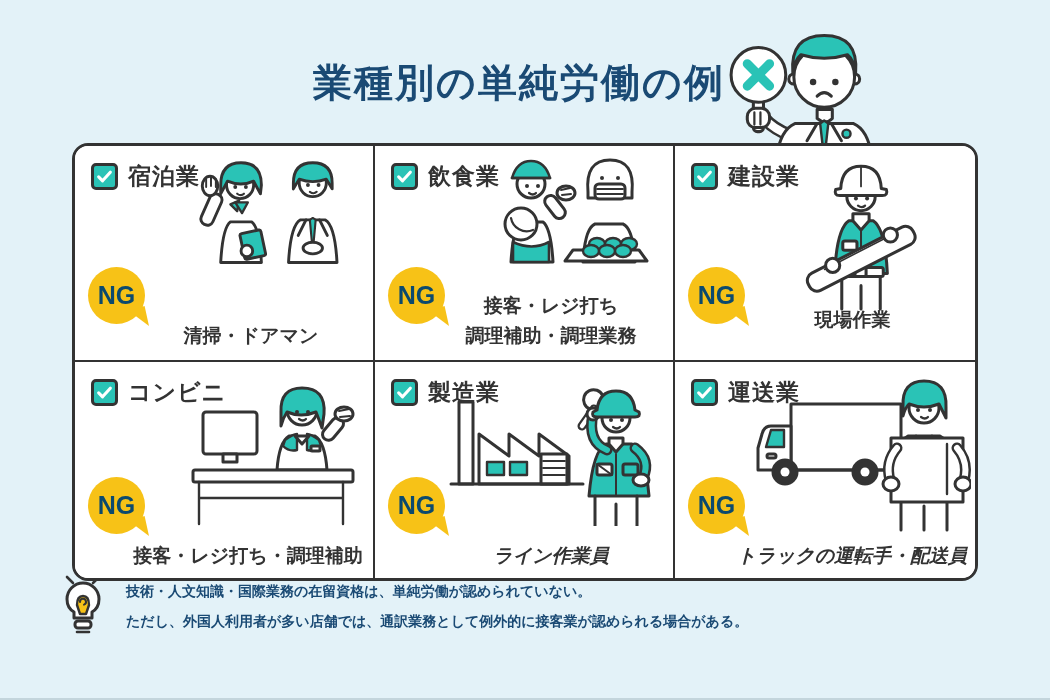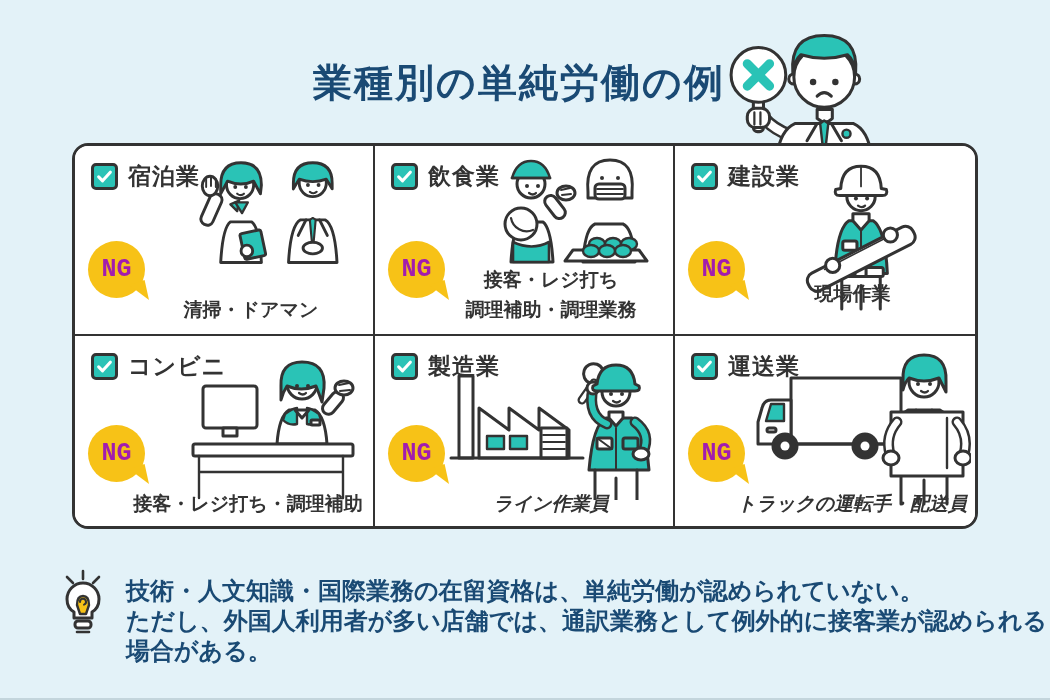--- a/index.html
+++ b/index.html
@@ -10,21 +10,21 @@
   body{
     position:relative;width:1050px;height:700px;background:var(--bg);
     font-family:"Liberation Sans","DejaVu Sans",sans-serif;overflow:hidden;
   }
   .page-title{
     position:absolute;left:0;top:56px;width:1010px;text-align:center;
     font-size:39px;font-weight:bold;color:var(--navy);letter-spacing:2px;z-index:2;padding-left:28px;
   }
   .presenter{position:absolute;left:724px;top:4px;width:164px;height:152px;z-index:0;}
   .grid-box{
-    position:absolute;left:72px;top:143px;width:906px;height:386px;background:#fff;
+    position:absolute;left:72px;top:143px;width:906px;height:438px;background:#fff;
     border:3px solid var(--ink);border-radius:16px;overflow:hidden;z-index:1;
     display:grid;grid-template-columns:1fr 1fr 1fr;grid-template-rows:1fr 1fr;
   }
   .cell{position:relative;background:#fff;}
   .cell.br{border-right:2px solid var(--ink);}
   .cell.bb{border-bottom:2px solid var(--ink);}
   .cell-header{position:absolute;top:15px;left:16px;display:flex;align-items:center;gap:10px;z-index:3;}
   .checkbox{
     width:27px;height:27px;background:var(--teal);border:3px solid var(--ink);
     border-radius:5px;display:flex;align-items:center;justify-content:center;flex:0 0 auto;
@@ -38,36 +38,36 @@
   .c5 .illo{top:16px;right:6px;width:224px;height:148px;}
   .c6 .illo{top:12px;right:4px;width:222px;height:158px;}
   .ng-badge{
     position:absolute;left:13px;width:57px;height:57px;border-radius:50%;
     background:var(--yellow);display:flex;align-items:center;justify-content:center;z-index:2;
   }
   .ng-badge::after{
     content:"";position:absolute;right:-4px;bottom:-2px;width:20px;height:20px;
     background:var(--yellow);clip-path:polygon(0 25%,100% 100%,78% 0);
   }
-  .ng-badge span{color:#a21caf;font-size:25px;font-weight:bold;letter-spacing:0;font-family:Liberation Mono, monospace;}
+  .ng-badge span{color:#0c4a6e;font-size:25px;font-weight:bold;letter-spacing:0;}
   .row1 .ng-badge{bottom:36px;}
   .row2 .ng-badge{bottom:44px;}
   .desc{
     position:absolute;left:62px;right:8px;display:flex;flex-direction:column;align-items:center;
     font-weight:bold;color:var(--ink);font-size:19px;line-height:1.55;z-index:2;
   }
   .desc div{white-space:nowrap;}
   .desc div:empty{display:none;}
   .c1 .desc,.c2 .desc{bottom:10px;}
   .c3 .desc{bottom:26px;left:63px;}
   .c4 .desc{bottom:8px;left:56px;}
   .c5 .desc,.c6 .desc{bottom:8px;font-style:italic;}
   .note{position:absolute;left:56px;top:568px;display:flex;gap:16px;align-items:flex-start;}
   .note-icon{width:54px;height:68px;flex:0 0 auto;}
-  .note-text{padding-top:8px;font-size:24px;font-weight:bold;color:var(--navy);line-height:30px;}
+  .note-text{padding-top:8px;font-size:14px;font-weight:bold;color:var(--navy);line-height:30px;}
   .bottom-edge{position:absolute;left:0;bottom:0;width:100%;height:2px;background:#c3d5dc;}
   svg .outline{stroke:#333;stroke-width:3;stroke-linecap:round;stroke-linejoin:round;}
 </style>
 </head>
 <body>
 
 <h1 class="page-title">業種別の単純労働の例</h1>
 
 <div class="presenter">
   <svg width="164" height="152" viewBox="0 0 162 150">

